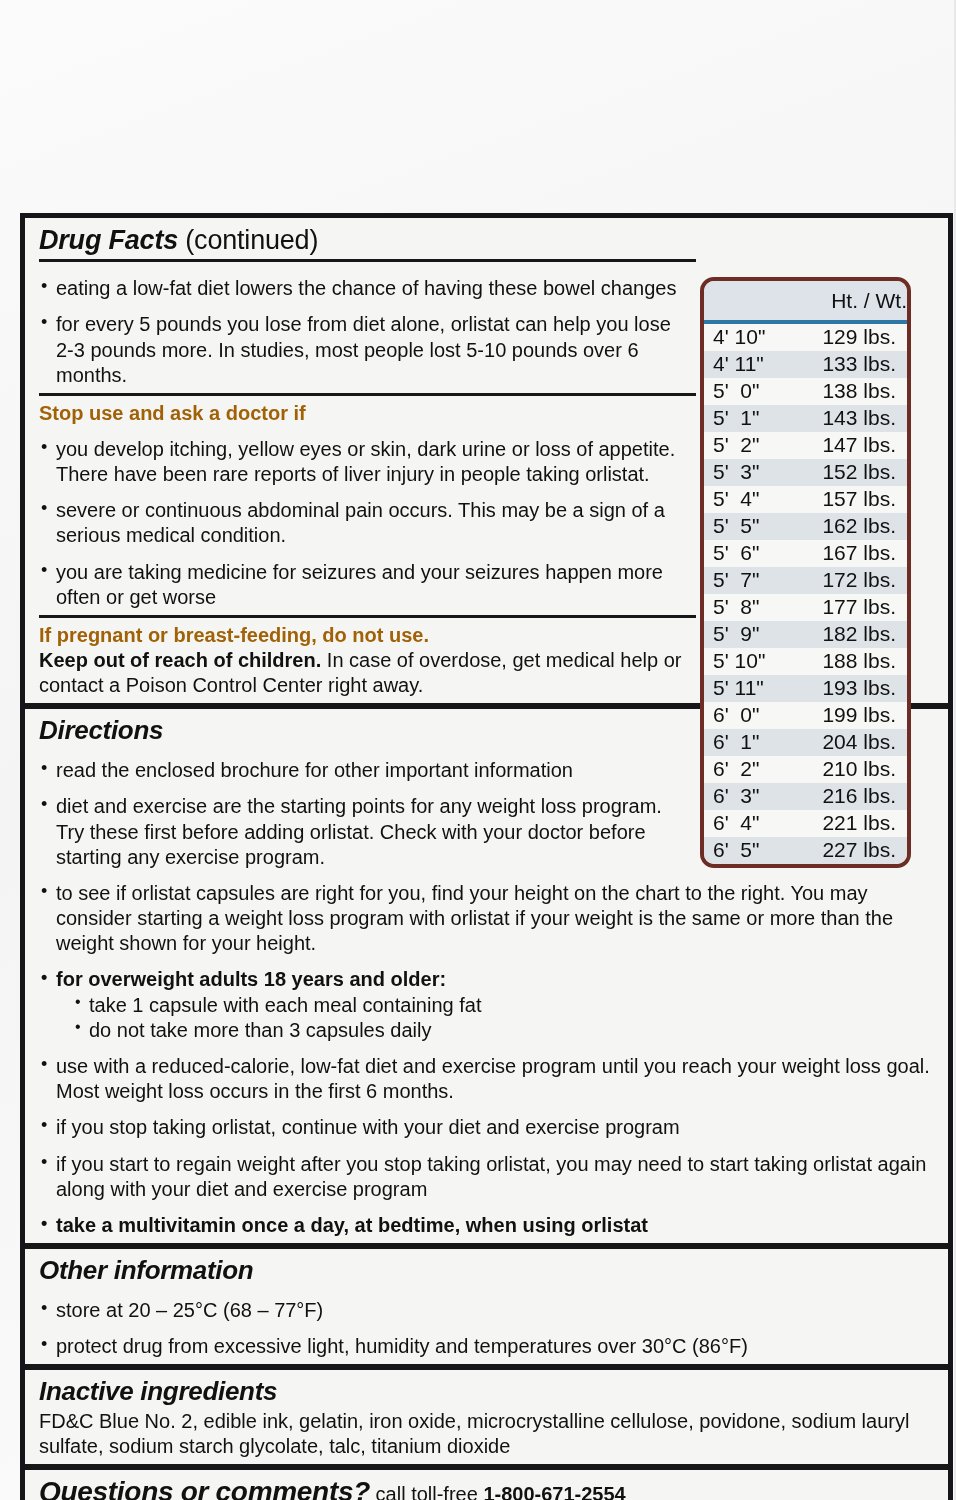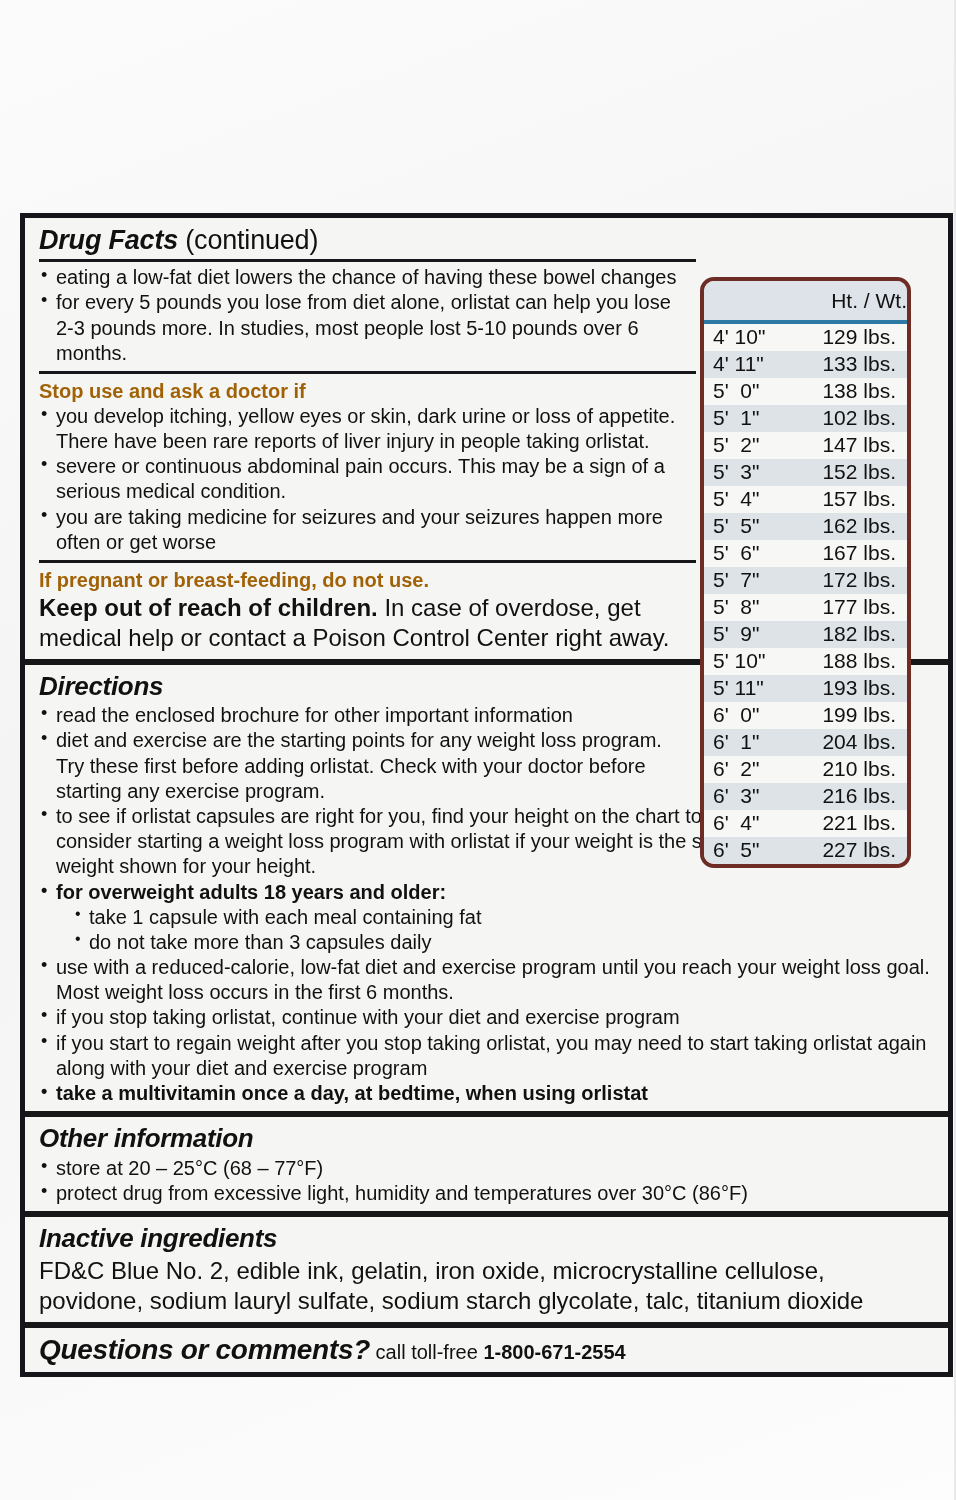--- a/index.html
+++ b/index.html
@@ -80,39 +80,39 @@
     letter-spacing: -0.3px;
   }
   .sub-head {
     font-size: 20px;
     font-weight: bold;
     color: #a16207;
     line-height: 1.3;
     margin: 1px 0 0 0;
   }
   .para {
-    font-size: 24px;
+    font-size: 20px;
     color: #111;
     line-height: 1.26;
     margin: 0;
   }
   .para b { font-weight: bold; }
 
   ul.bullets {
     list-style: none;
     margin: 0;
     padding: 0;
   }
   ul.bullets > li {
     font-size: 20px;
     color: #111;
     line-height: 1.26;
     position: relative;
     padding-left: 17px;
-    margin: 0 0 0 0;
+    margin: 11px 0 0 0;
   }
   ul.bullets > li::before {
     content: "\2022";
     position: absolute;
     left: 2px;
     top: -1px;
     font-size: 18px;
   }
   ul.bullets > li.bold { font-weight: bold; }
   ul.bullets ul.sub {
@@ -285,21 +285,21 @@
       <div class="htwt-row even">
         <span class="ht">4' 11"</span>
         <span class="wt">133 lbs.</span>
       </div>
       <div class="htwt-row odd">
         <span class="ht">5'  0"</span>
         <span class="wt">138 lbs.</span>
       </div>
       <div class="htwt-row even">
         <span class="ht">5'  1"</span>
-        <span class="wt">102 lbs.</span>
+        <span class="wt">143 lbs.</span>
       </div>
       <div class="htwt-row odd">
         <span class="ht">5'  2"</span>
         <span class="wt">147 lbs.</span>
       </div>
       <div class="htwt-row even">
         <span class="ht">5'  3"</span>
         <span class="wt">152 lbs.</span>
       </div>
       <div class="htwt-row odd">

